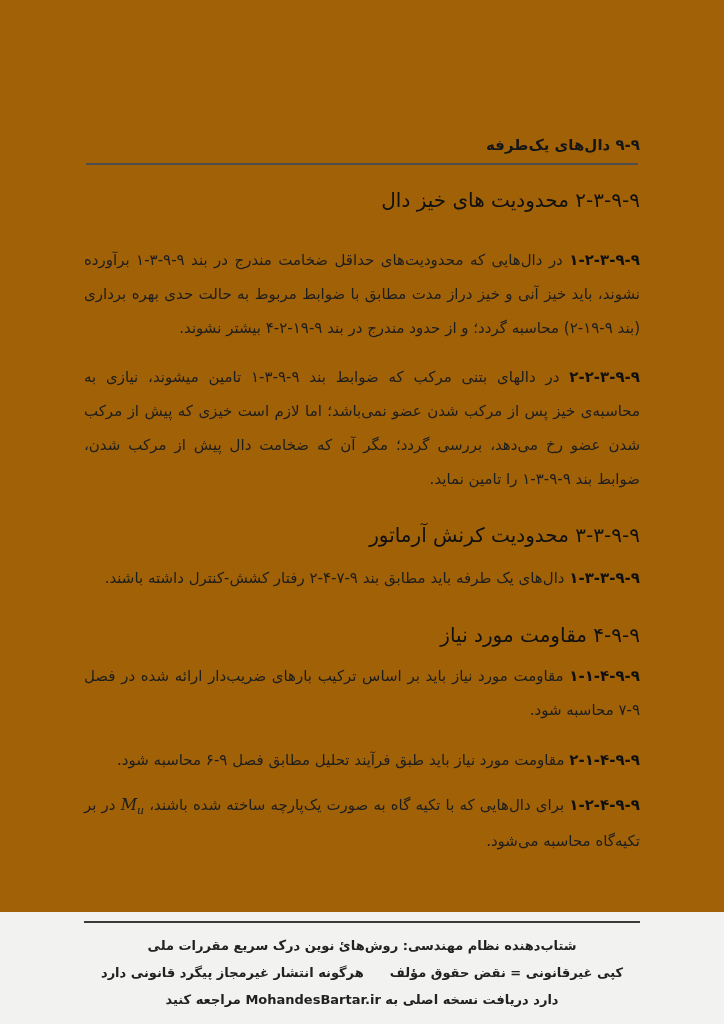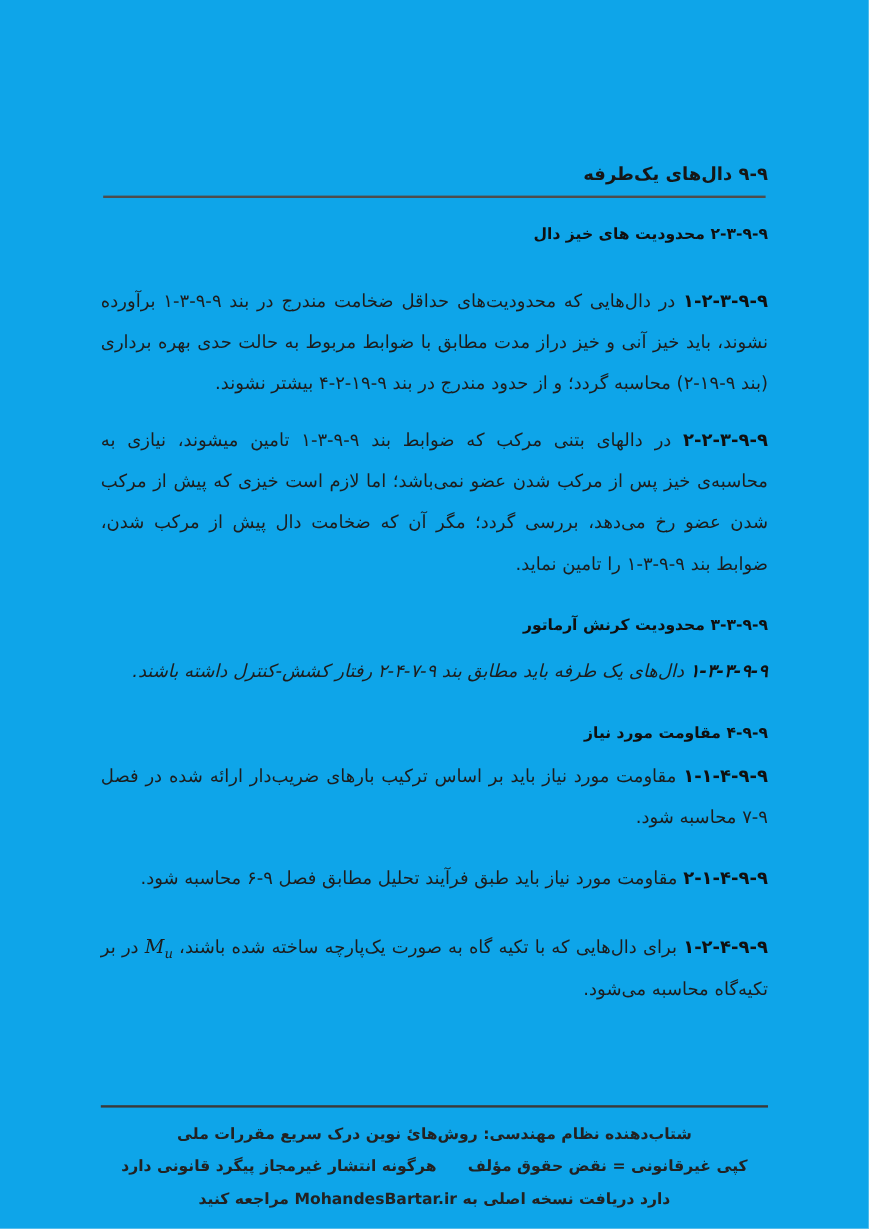--- a/index.html
+++ b/index.html
@@ -5,64 +5,64 @@
   html, body { margin: 0; padding: 0; }
   body {
     width: 724px; height: 1024px;
     background: #f2f2f0;
     font-family: "DejaVu Sans", sans-serif;
     overflow: hidden;
   }
   .page {
     position: relative;
     box-sizing: border-box;
-    width: 724px; height: 1024px;
-    background: #0ea5e9;
+    width: 724px; height: 912px;
+    background: #a16207;
     direction: rtl;
     padding: 136px 84px 4px 84px;
     color: #212121;
   }
   .running-head {
     font-size: 15px;
     font-weight: bold;
     line-height: 1.2;
     color: #161616;
   }
   .head-rule {
     border: 0;
     border-top: 2px solid #4d4d4d;
     margin: 9px 2px 0 2px;
   }
   .hd {
-    font-size: 13px;
-    font-weight: bold;
+    font-size: 20px;
+    font-weight: normal;
     color: #101010;
     line-height: 1.35;
     margin: 0;
     text-align: right;
   }
   .hd.h-first   { margin-top: 22px; }
   .hd.h-kornesh { margin-top: 26px; }
   .hd.h-moqavemat { margin-top: 26px; }
   .hd.h-koliat  { margin-top: 20px; }
   .hd.h-langar  { margin-top: 22px; }
   .para {
     font-size: 15px;
     line-height: 2.28;
     text-align: justify;
     text-align-last: right;
     margin: 0;
     color: #1d1d1d;
   }
   .para.p1 { margin-top: 29px; }
   .para.p2 { margin-top: 14px; }
-  .para.p3 { margin-top: 12px; font-style: italic; }
+  .para.p3 { margin-top: 12px; }
   .para.p4 { margin-top: 10px; }
   .para.p5 { margin-top: 16px; }
-  .para.p6 { margin-top: 22px; }
+  .para.p6 { margin-top: 10px; }
   .para .num { font-weight: bold; color: #101010; }
   .formula {
     font-family: "DejaVu Serif", serif;
     font-style: italic;
     font-size: 16px;
     white-space: nowrap;
   }
   .formula sub { font-size: 11px; line-height: 0; }
   .foot-rule {
     position: absolute;

